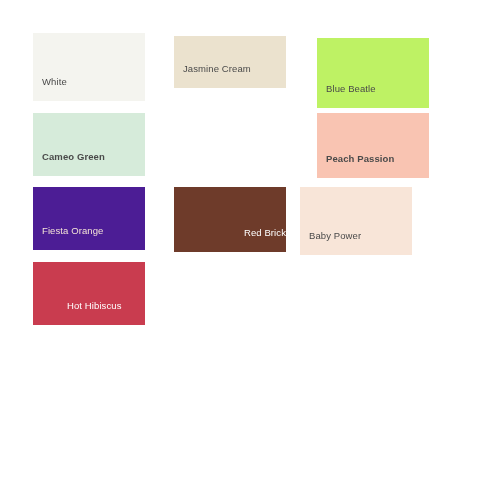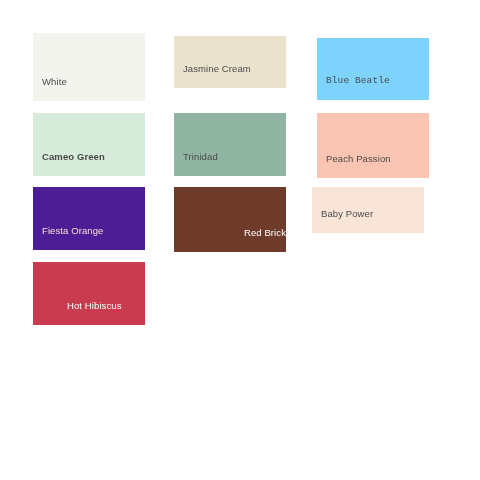--- a/index.html
+++ b/index.html
@@ -53,37 +53,34 @@
 </head>
 <body>
 
 <div id="palette-board" style="background: rgb(255, 255, 255);">
     <div class="swatch" style="left: 33px; top: 33px; width: 112px; height: 68px; background: rgb(244, 244, 239);">
       <span class="swatch-label dark" style="color: rgb(74, 74, 74);">White</span>
     </div>
     <div class="swatch" style="left: 174px; top: 36px; width: 112px; height: 52px; background: rgb(235, 226, 206);">
       <span class="swatch-label dark" style="color: rgb(74, 74, 74);">Jasmine Cream</span>
     </div>
-    <div class="swatch" style="left: 317px; top: 38px; width: 112px; height: 62px; background: #7dd3fc; font-family: Liberation Mono, monospace;">
+    <div class="swatch" style="left: 317px; top: 38px; width: 112px; height: 70px; background: #bef264;">
       <span class="swatch-label dark" style="color: rgb(74, 74, 74);">Blue Beatle</span>
     </div>
     <div class="swatch" style="left: 33px; top: 113px; width: 112px; height: 63px; background: rgb(214, 235, 218);">
       <span class="swatch-label dark" style="color: rgb(74, 74, 74); font-weight: bold;">Cameo Green</span>
     </div>
-    <div class="swatch" style="left: 174px; top: 113px; width: 112px; height: 63px; background: rgb(145, 181, 163);">
-      <span class="swatch-label dark" style="color: rgb(74, 74, 74);">Trinidad</span>
-    </div>
     <div class="swatch" style="left: 317px; top: 113px; width: 112px; height: 65px; background: rgb(249, 196, 178);">
-      <span class="swatch-label dark" style="color: rgb(74, 74, 74);">Peach Passion</span>
+      <span class="swatch-label dark" style="color: rgb(74, 74, 74); font-weight: bold;">Peach Passion</span>
     </div>
     <div class="swatch" style="left: 33px; top: 187px; width: 112px; height: 63px; background: #4c1d95;">
       <span class="swatch-label muted-light" style="color: rgb(244, 227, 214);">Fiesta Orange</span>
     </div>
     <div class="swatch" style="left: 174px; top: 187px; width: 112px; height: 65px; background: rgb(110, 59, 42); justify-content: flex-end;">
       <span class="swatch-label light" style="color: rgb(255, 255, 255);">Red Brick</span>
     </div>
-    <div class="swatch" style="left: 312px; top: 187px; width: 112px; height: 46px; background: rgb(248, 229, 216); align-items: flex-end;">
+    <div class="swatch" style="left: 300px; top: 187px; width: 112px; height: 68px; background: rgb(248, 229, 216); align-items: flex-end;">
       <span class="swatch-label dark" style="color: rgb(74, 74, 74);">Baby Power</span>
     </div>
     <div class="swatch" style="left: 33px; top: 262px; width: 112px; height: 63px; background: rgb(201, 60, 79);">
       <span class="swatch-label light" style="color: rgb(255, 255, 255); padding-left: 34px;">Hot Hibiscus</span>
     </div>
   </div>
 
 </body></html>

